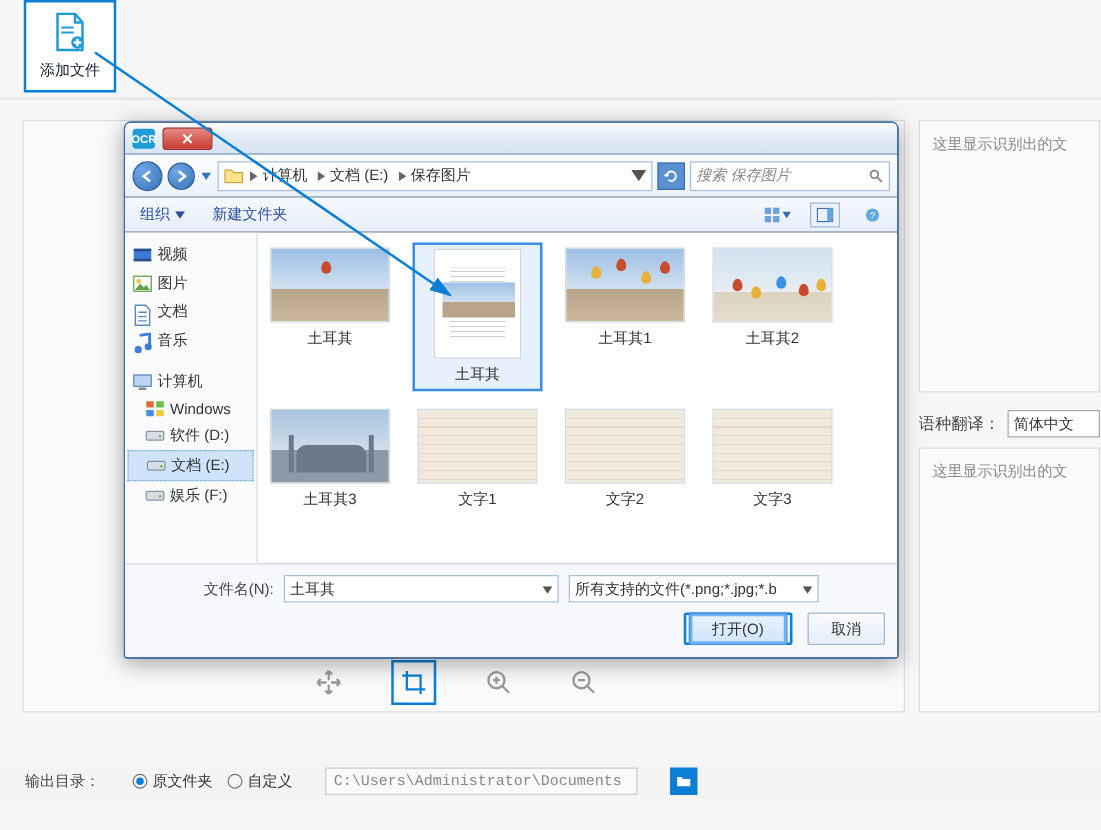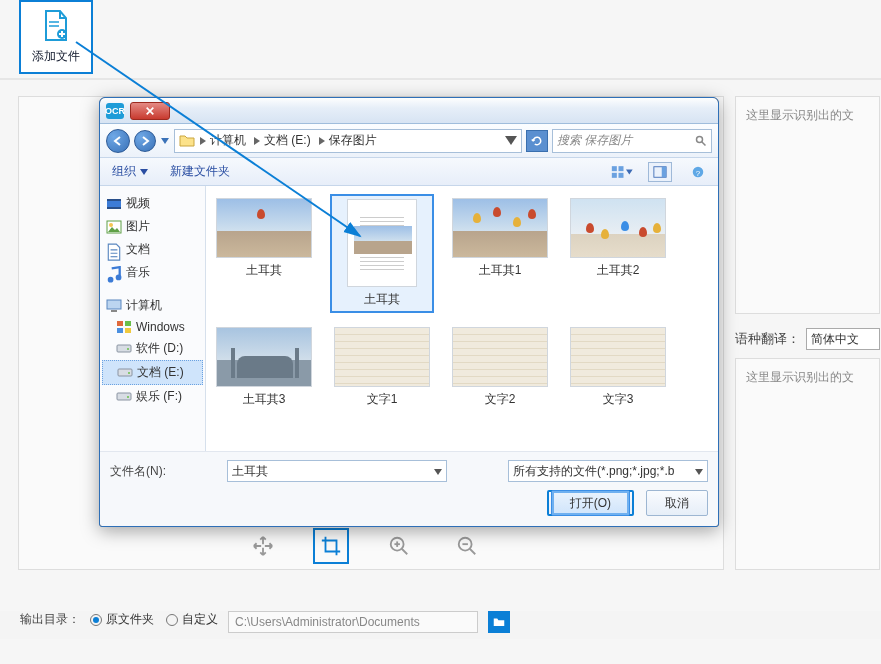--- a/index.html
+++ b/index.html
@@ -21,21 +21,21 @@
   .lang-select { border: 1px solid #aaa; background: #fff; height: 22px; padding: 0 4px; flex: 1; font-size: 12px; display: flex; align-items: center; overflow: hidden; white-space: nowrap; }
   .main-right-bottom { position: absolute; left: 735px; top: 358px; width: 145px; height: 212px; border: 1px solid #ddd; background: #fafafa; padding: 10px; }
 
   
   .img-toolbar { position: absolute; left: 245px; top: 528px; display: flex; gap: 32px; align-items: center; }
   .img-toolbar .tb-icon { width: 36px; height: 36px; display: flex; align-items: center; justify-content: center; color: #999; cursor: pointer; }
   .img-toolbar .tb-icon.active { border: 2px solid #0b7fd6; color: #0b7fd6; }
   .img-toolbar svg { width: 22px; height: 22px; stroke: currentColor; fill: none; stroke-width: 2; }
 
   
-  .bottom-bar { position: absolute; left: 0; bottom: 25px; width: 100%; padding-left: 20px; display: flex; align-items: flex-start; gap: 10px; height: 28px; background: #f4f4f4; }
+  .bottom-bar { position: absolute; left: 0; bottom: 25px; width: 100%; padding-left: 20px; display: flex; align-items: center; gap: 26px; height: 28px; background: #f4f4f4; font-family: Liberation Mono, monospace; }
   .bottom-bar .out-label { color: #444; }
   .radio-group { display: flex; align-items: center; gap: 12px; }
   .radio-item { display: flex; align-items: center; gap: 4px; cursor: pointer; }
   .radio-item .r { width: 12px; height: 12px; border: 1px solid #777; border-radius: 50%; display: inline-flex; align-items: center; justify-content: center; }
   .radio-item.checked .r::after { content: ""; width: 6px; height: 6px; border-radius: 50%; background: #0b7fd6; }
   .out-path { border: 1px solid #ccc; background: #fafafa; color: #888; height: 22px; padding: 0 6px; width: 250px; display: flex; align-items: center; overflow: hidden; white-space: nowrap; }
   .folder-btn { width: 22px; height: 22px; background: #0b7fd6; display: flex; align-items: center; justify-content: center; cursor: pointer; }
   .folder-btn svg { width: 14px; height: 14px; fill: #fff; }
   .dialog {
     position: absolute; left: 99px; top: 97px; width: 620px; height: 430px;
@@ -89,21 +89,21 @@
   
   .sky { position:absolute; inset:0; background: linear-gradient(#9dbfe6, #cfe0ee 55%, #b8a48c 55%, #cbb89c); }
   .skyplain { position:absolute; inset:0; background: linear-gradient(#cfe2f1, #e8eef3 60%, #dcd2c0 60%, #e6ddcb); }
   .textpage { position:absolute; inset:0; background: repeating-linear-gradient(#f0eadd, #f0eadd 6px, #e2d9c4 6px, #e2d9c4 7px); }
   .textdoc { position:absolute; inset:6px; background:#fff; }
   .textdoc::before{ content:""; position:absolute; left:6px; right:6px; top:8px; bottom:8px; background: repeating-linear-gradient(#fff,#fff 3px,#ccc 3px,#ccc 4px);}
   .minimg { position:absolute; left:6px; top:26px; width:58px; height:28px; background:linear-gradient(#9dbfe6,#cfe0ee 55%,#b8a48c 55%);}
   .balloon { position:absolute; width:8px; height:10px; border-radius:50% 50% 50% 50% / 60% 60% 40% 40%; }
 
   .dlg-bottom { padding: 8px 10px 10px 10px; border-top: 1px solid #e2e7ef; background: #f6f8fb; }
-  .filename-row { display: flex; align-items: center; gap: 8px; margin-bottom: 8px; justify-content:space-between;}
+  .filename-row { display: flex; align-items: center; gap: 8px; margin-bottom: 8px; justify-content:center;}
   .filename-row .fn-label { color: #444; }
   .fn-input { width: 220px; height: 22px; border: 1px solid #a7bfd9; background: #fff; padding: 0 4px; display:flex; align-items:center; justify-content:space-between; }
   .fn-input .dd svg{ width:8px;height:6px; fill:#555;}
   .type-select { width: 200px; height: 22px; border: 1px solid #a7bfd9; background: #fff; padding: 0 4px; display:flex; align-items:center; justify-content:space-between; overflow:hidden; white-space:nowrap;}
   .type-select .dd svg{width:8px;height:6px;fill:#555;}
   .btn-row { display:flex; justify-content:flex-end; gap:12px;}
   .btn { height: 26px; padding: 0 18px; border: 1px solid #9db6d2; background: linear-gradient(#f9fbfe,#e6eef8); cursor:pointer; display:flex; align-items:center; border-radius:2px;}
   .btn.primary { border: 1px solid #3a8ee6; background: linear-gradient(#eaf3fd,#cfe4fb); box-shadow: 0 0 0 2px #6fb0f0 inset; }
   .btn.primary-outer { border:2px solid #0b7fd6; padding:2px; border-radius:2px;}
 

